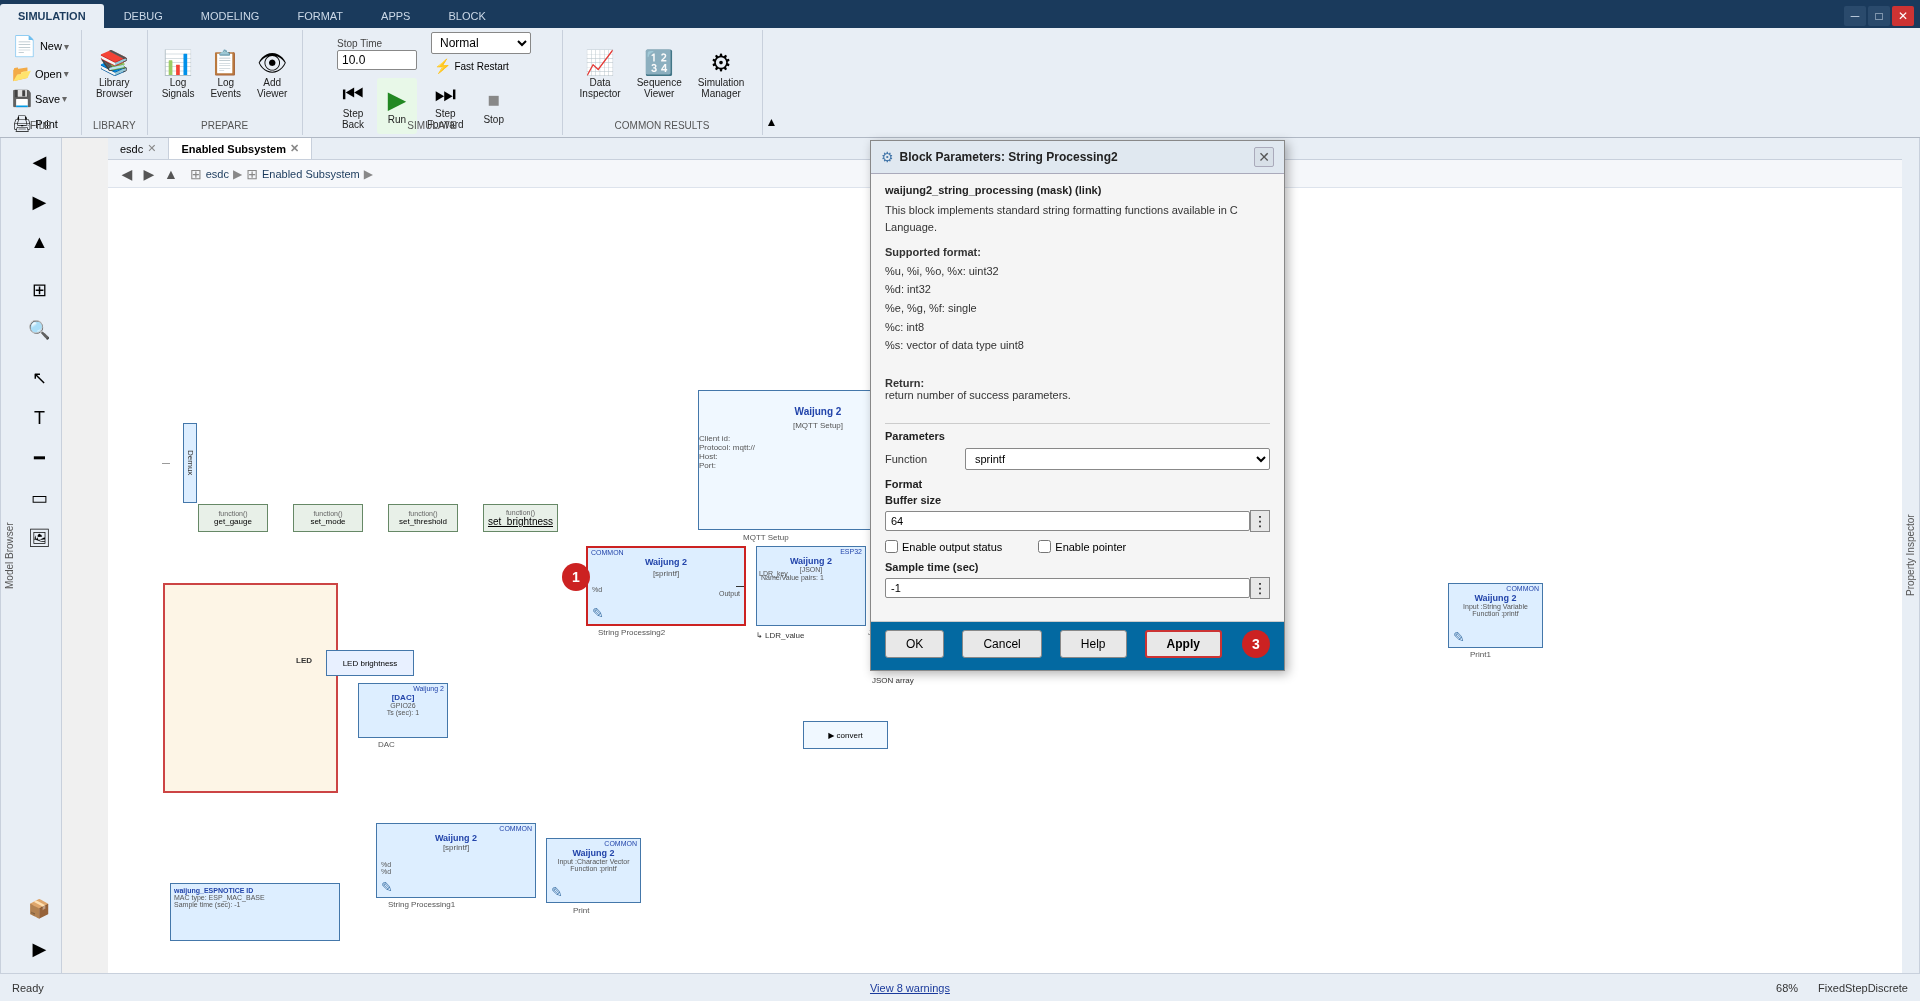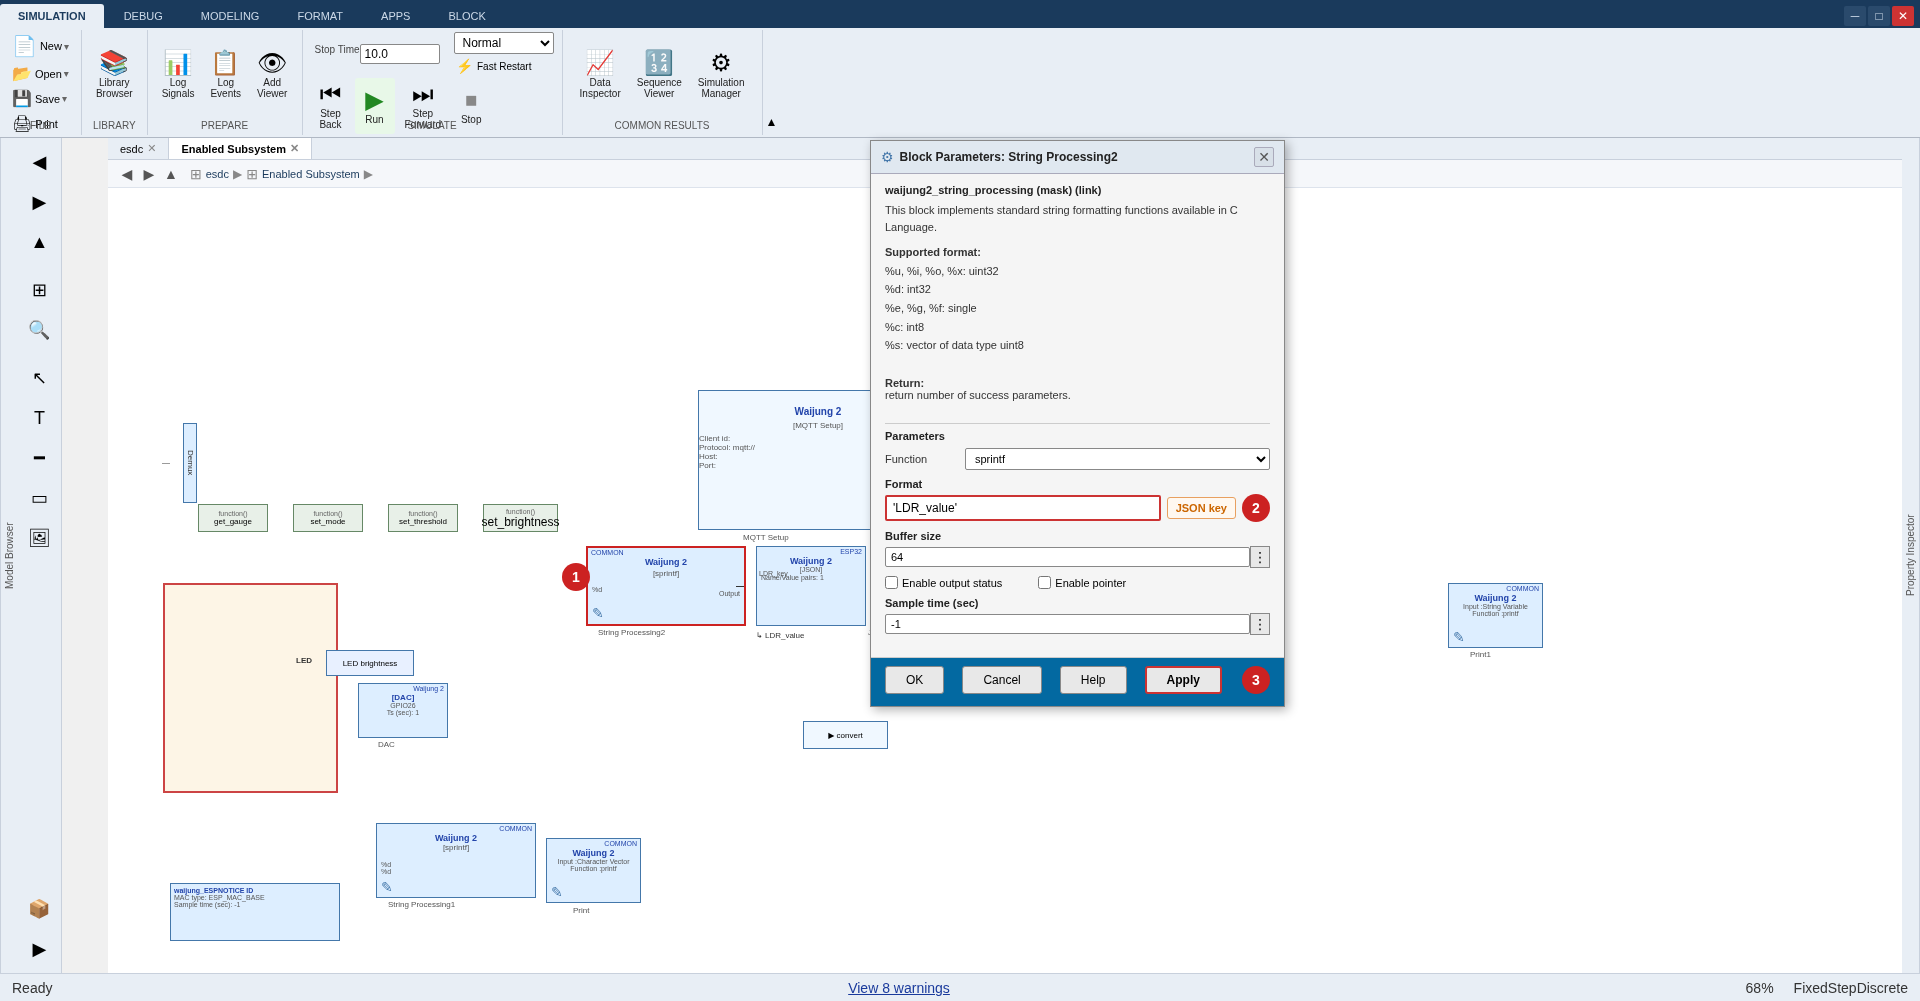--- a/index.html
+++ b/index.html
@@ -14,21 +14,21 @@
     .ribbon { background: #e8eef5; border-bottom: 1px solid #b0b8c4; display: flex; align-items: stretch; padding: 2px 0; height: 110px; }
     .ribbon-group { display: flex; flex-direction: column; align-items: center; padding: 2px 8px; border-right: 1px solid #c8d0dc; position: relative; }
     .ribbon-group-label { font-size: 10px; color: #555; position: absolute; bottom: 4px; left: 0; right: 0; text-align: center; }
     .ribbon-items { display: flex; align-items: center; flex: 1; padding-bottom: 16px; }
     .ribbon-btn { display: flex; flex-direction: column; align-items: center; justify-content: center; padding: 4px 6px; cursor: pointer; border-radius: 3px; min-width: 40px; }
     .ribbon-btn .icon { font-size: 24px; line-height: 1; }
     .ribbon-btn .label { font-size: 10px; color: #222; text-align: center; margin-top: 2px; }
     .ribbon-btn-small { display: flex; align-items: center; padding: 2px 4px; cursor: pointer; border-radius: 3px; }
 
     
-    .stop-time-area { display: flex; flex-direction: row; margin: 0 4px; }
+    .stop-time-area { display: flex; flex-direction: column; margin: 0 4px; }
     .stop-time-label { font-size: 10px; color: #444; margin-bottom: 1px; }
     .stop-time-input { width: 80px; border: 1px solid #888; padding: 2px 4px; font-size: 12px; border-radius: 2px; }
     .normal-select { width: 100px; border: 1px solid #888; padding: 2px 4px; font-size: 12px; border-radius: 2px; background: white; }
     .fast-restart-btn { display: flex; align-items: center; font-size: 10px; cursor: pointer; padding: 1px 3px; border-radius: 2px; }
 
     
     .left-sidebar { width: 44px; background: #e8eef5; border-right: 1px solid #c8d0dc; display: flex; flex-direction: column; align-items: center; padding-top: 4px; }
     .sidebar-icon { width: 36px; height: 36px; display: flex; align-items: center; justify-content: center; cursor: pointer; border-radius: 3px; margin: 2px 0; font-size: 18px; }
 
     
@@ -41,21 +41,21 @@
     .nav-btn { width: 22px; height: 22px; display: flex; align-items: center; justify-content: center; cursor: pointer; border-radius: 3px; font-size: 14px; color: #555; }
     .tab-bar { display: flex; background: #e8eef5; border-bottom: 1px solid #c8d0dc; }
     .canvas-tab { padding: 4px 12px; font-size: 11px; cursor: pointer; border-right: 1px solid #c8d0dc; display: flex; align-items: center; gap: 4px; }
     .canvas-tab.active { background: white; font-weight: bold; }
     .canvas-tab .close-x { cursor: pointer; color: #888; }
 
     
     .simulink-canvas { position: relative; width: 100%; height: 100%; background: white; overflow: hidden; }
 
     
-    .status-bar { height: 28px; background: #e8eef5; border-top: 1px solid #c8d0dc; display: flex; align-items: center; padding: 0 12px; font-size: 14px; color: #333; justify-content: space-between; }
+    .status-bar { height: 28px; background: #e8eef5; border-top: 1px solid #c8d0dc; display: flex; align-items: center; padding: 0 12px; font-size: 11px; color: #333; justify-content: space-between; }
 
     
     .dialog-overlay { position: fixed; top: 0; left: 0; width: 100%; height: 100%; z-index: 100; pointer-events: none; }
     .dialog { position: absolute; top: 140px; left: 870px; width: 415px; background: #f0f0f0; border: 1px solid #888; box-shadow: 3px 3px 10px rgba(0,0,0,0.3); pointer-events: all; }
     .dialog-titlebar { background: #e0e8f0; border-bottom: 1px solid #aab; padding: 6px 10px; display: flex; align-items: center; justify-content: space-between; }
     .dialog-title { font-size: 12px; font-weight: bold; color: #222; }
     .dialog-close { cursor: pointer; font-size: 14px; color: #555; width: 20px; height: 20px; display: flex; align-items: center; justify-content: center; border: 1px solid #aab; background: #d8e0e8; border-radius: 2px; }
     .dialog-body { padding: 10px 14px; background: #f5f5f5; }
     .dialog-subtitle { font-size: 11px; font-weight: bold; color: #222; margin-bottom: 6px; }
     .dialog-desc { font-size: 11px; color: #333; margin-bottom: 8px; line-height: 1.5; }
@@ -301,21 +301,21 @@
       <div style="position:absolute; left:185px; top:316px; width:70px; height:28px; background:#e8f0e8; border:1px solid #668866; display:flex; flex-direction:column; align-items:center; justify-content:center; font-size:8px;">
         <div style="font-size:7px; color:#666;">function()</div>
         <div style="font-size:8px;">set_mode</div>
       </div>
       <div style="position:absolute; left:280px; top:316px; width:70px; height:28px; background:#e8f0e8; border:1px solid #668866; display:flex; flex-direction:column; align-items:center; justify-content:center; font-size:8px;">
         <div style="font-size:7px; color:#666;">function()</div>
         <div style="font-size:8px;">set_threshold</div>
       </div>
       <div style="position:absolute; left:375px; top:316px; width:75px; height:28px; background:#e8f0e8; border:1px solid #668866; display:flex; flex-direction:column; align-items:center; justify-content:center; font-size:8px;">
         <div style="font-size:7px; color:#666;">function()</div>
-        <div style="font-size:12px;">set_brightness</div>
+        <div style="font-size:10px;text-decoration:underline;">set_brightness</div>
       </div>
 
       <div style="position:absolute; left:590px; top:202px; width:240px; height:140px; background:#f0f8ff; border:1px solid #4477aa;">
         <div style="display:flex; justify-content:flex-end; font-size:8px; color:#4477aa; padding:2px 4px;">ESP32</div>
         <div style="text-align:center; font-size:10px; font-weight:bold; color:#2244aa; margin-top:2px;">Waijung 2</div>
         <div style="text-align:center; font-size:8px; color:#555; margin-top:4px;">[MQTT Setup]</div>
         <div style="text-align:left; font-size:8px; color:#555; margin-top:4px;">
           Client id:<br>Protocol: mqtt://<br>Host:<br>Port:
         </div>
         <div style="position:absolute; bottom:3px; right:4px; font-size:14px; color:#4477aa;">✎</div>
@@ -451,26 +451,20 @@
 
       <div class="dialog-field-row">
         <span class="dialog-field-label">Function</span>
         <select class="dialog-field-select">
           <option>sprintf</option>
           <option>sscanf</option>
         </select>
       </div>
 
       <div class="dialog-format-label">Format</div>
-      <div class="dialog-format-input-row">
-        <input class="dialog-format-input" type="text" value="'LDR_value'" style="">
-        <div class="json-key-label">JSON key</div>
-
-        <div class="annotation-circle" style="position:relative; left:auto; top:auto;">2</div>
-      </div>
 
       <div class="dialog-buffer-label">Buffer size</div>
       <div class="dialog-buffer-row">
         <input class="dialog-buffer-input" type="text" value="64" style="">
         <div class="dialog-buffer-btn">⋮</div>
       </div>
 
       <div class="dialog-checkbox-row">
         <label class="dialog-checkbox-item">
           <input type="checkbox" style="">

